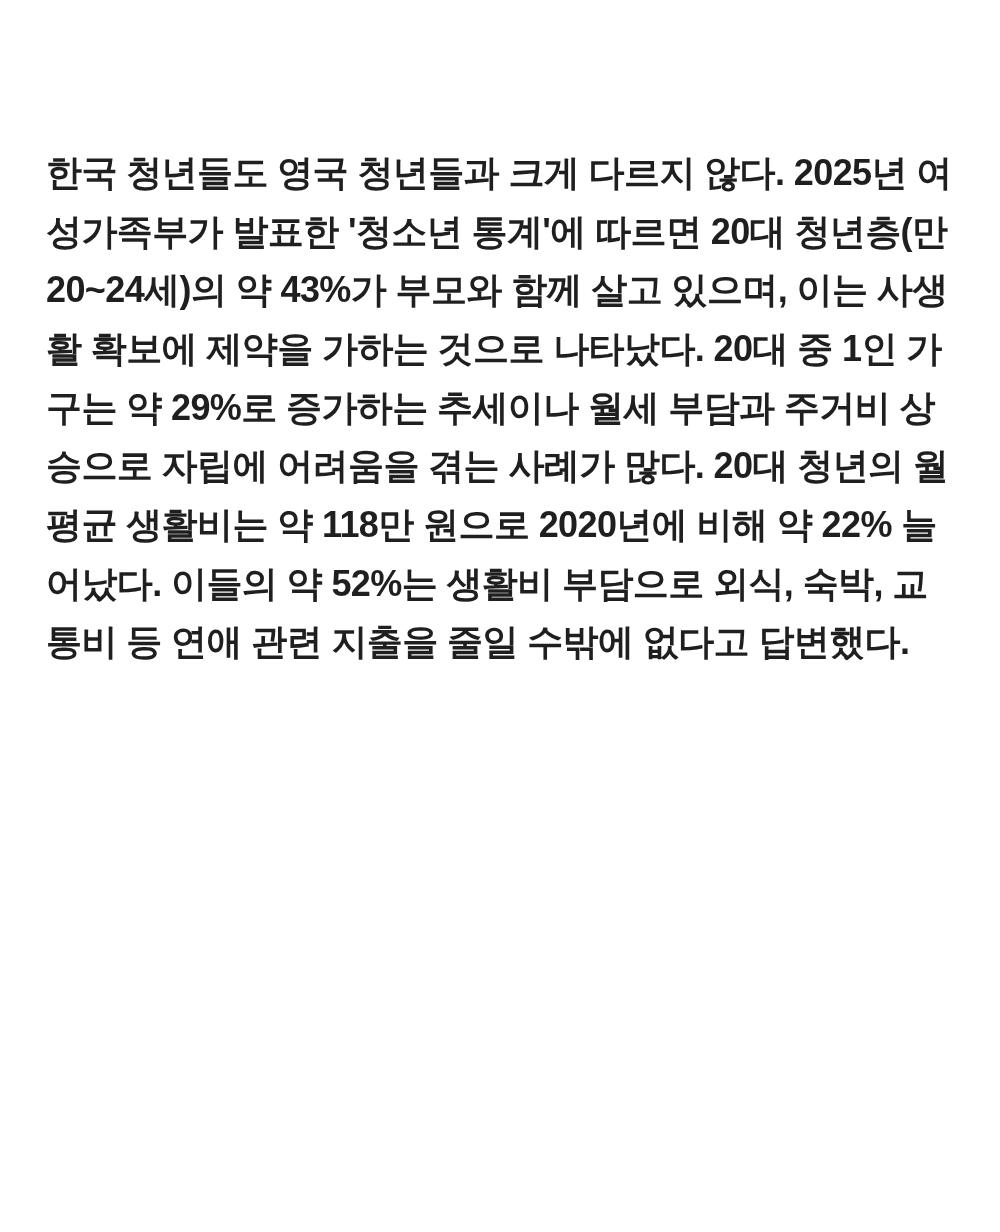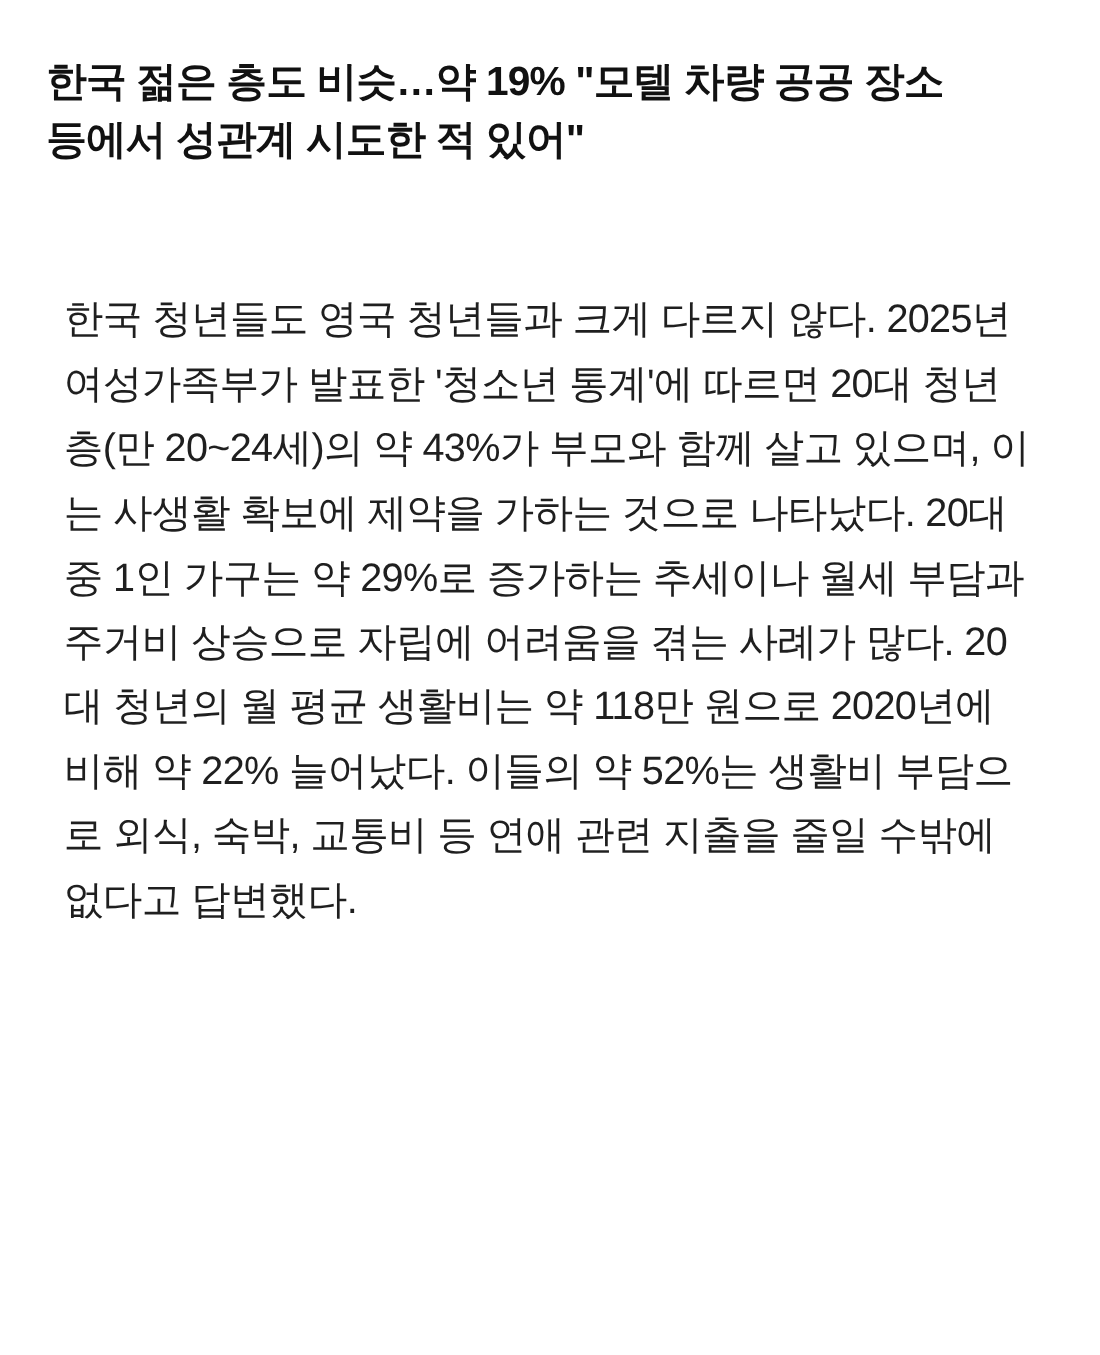--- a/index.html
+++ b/index.html
@@ -25,31 +25,30 @@
     line-height: 1.42;
     font-weight: 700;
     letter-spacing: -0.8px;
     color: #111111;
     word-break: keep-all;
   }
   .spacer {
     height: 92px;
   }
   .body-text {
-    margin: 16px;
+    margin: 4px;
     font-size: 36px;
     line-height: 1.63;
-    font-weight: 400;
+    font-weight: 700;
     letter-spacing: -0.6px;
     color: #1f1f1f;
     word-break: break-all;
   }
 </style>
 </head>
 <body>
 
 <div class="article">
-  <h1 class="headline">한국 젊은 층도 비슷…약 19% "모텔 차량 공공 장소 등에서 성관계 시도한 적 있어"</h1>
 
   <div class="spacer"></div>
 
   <p class="body-text">한국 청년들도 영국 청년들과 크게 다르지 않다. 2025년 여성가족부가 발표한 '청소년 통계'에 따르면 20대 청년층(만 20~24세)의 약 43%가 부모와 함께 살고 있으며, 이는 사생활 확보에 제약을 가하는 것으로 나타났다. 20대 중 1인 가구는 약 29%로 증가하는 추세이나 월세 부담과 주거비 상승으로 자립에 어려움을 겪는 사례가 많다. 20대 청년의 월 평균 생활비는 약 118만 원으로 2020년에 비해 약 22% 늘어났다. 이들의 약 52%는 생활비 부담으로 외식, 숙박, 교통비 등 연애 관련 지출을 줄일 수밖에 없다고 답변했다.</p>
 </div>
 
 </body></html>

